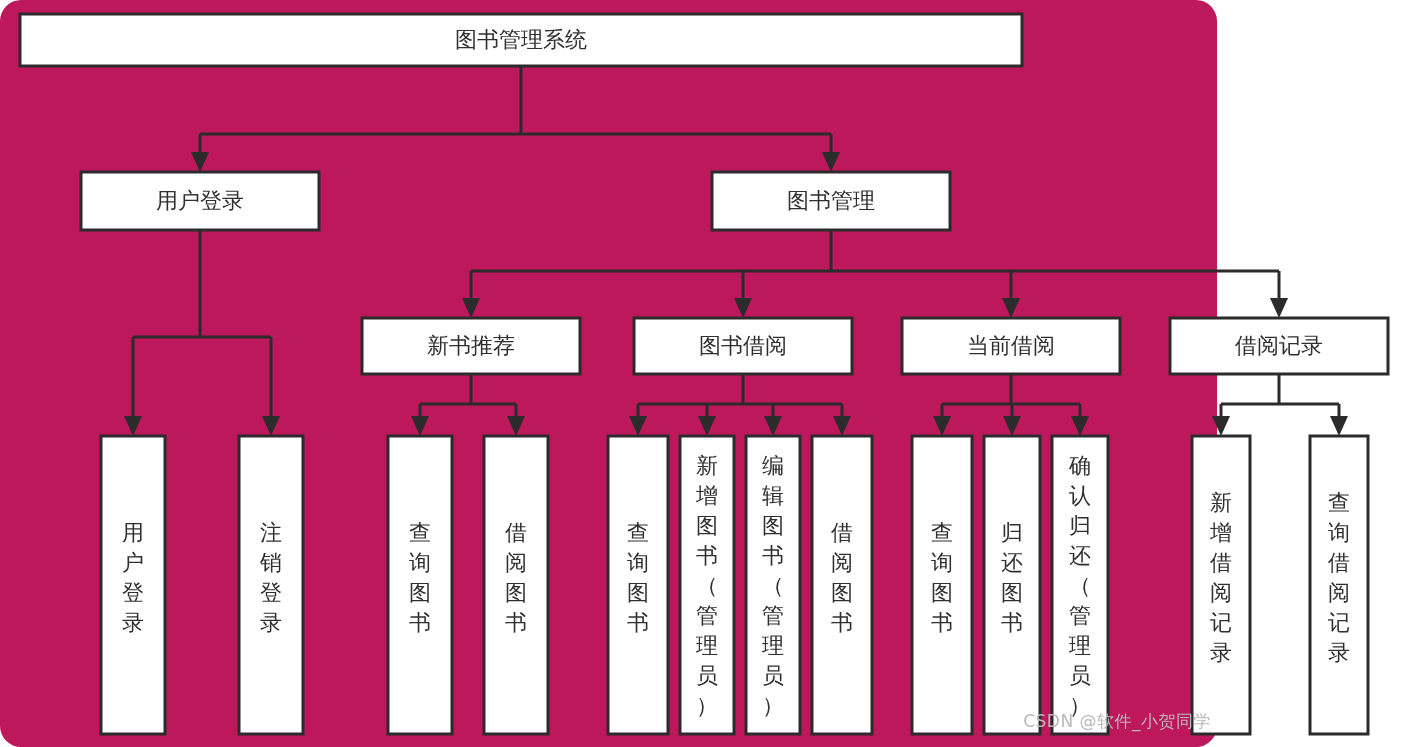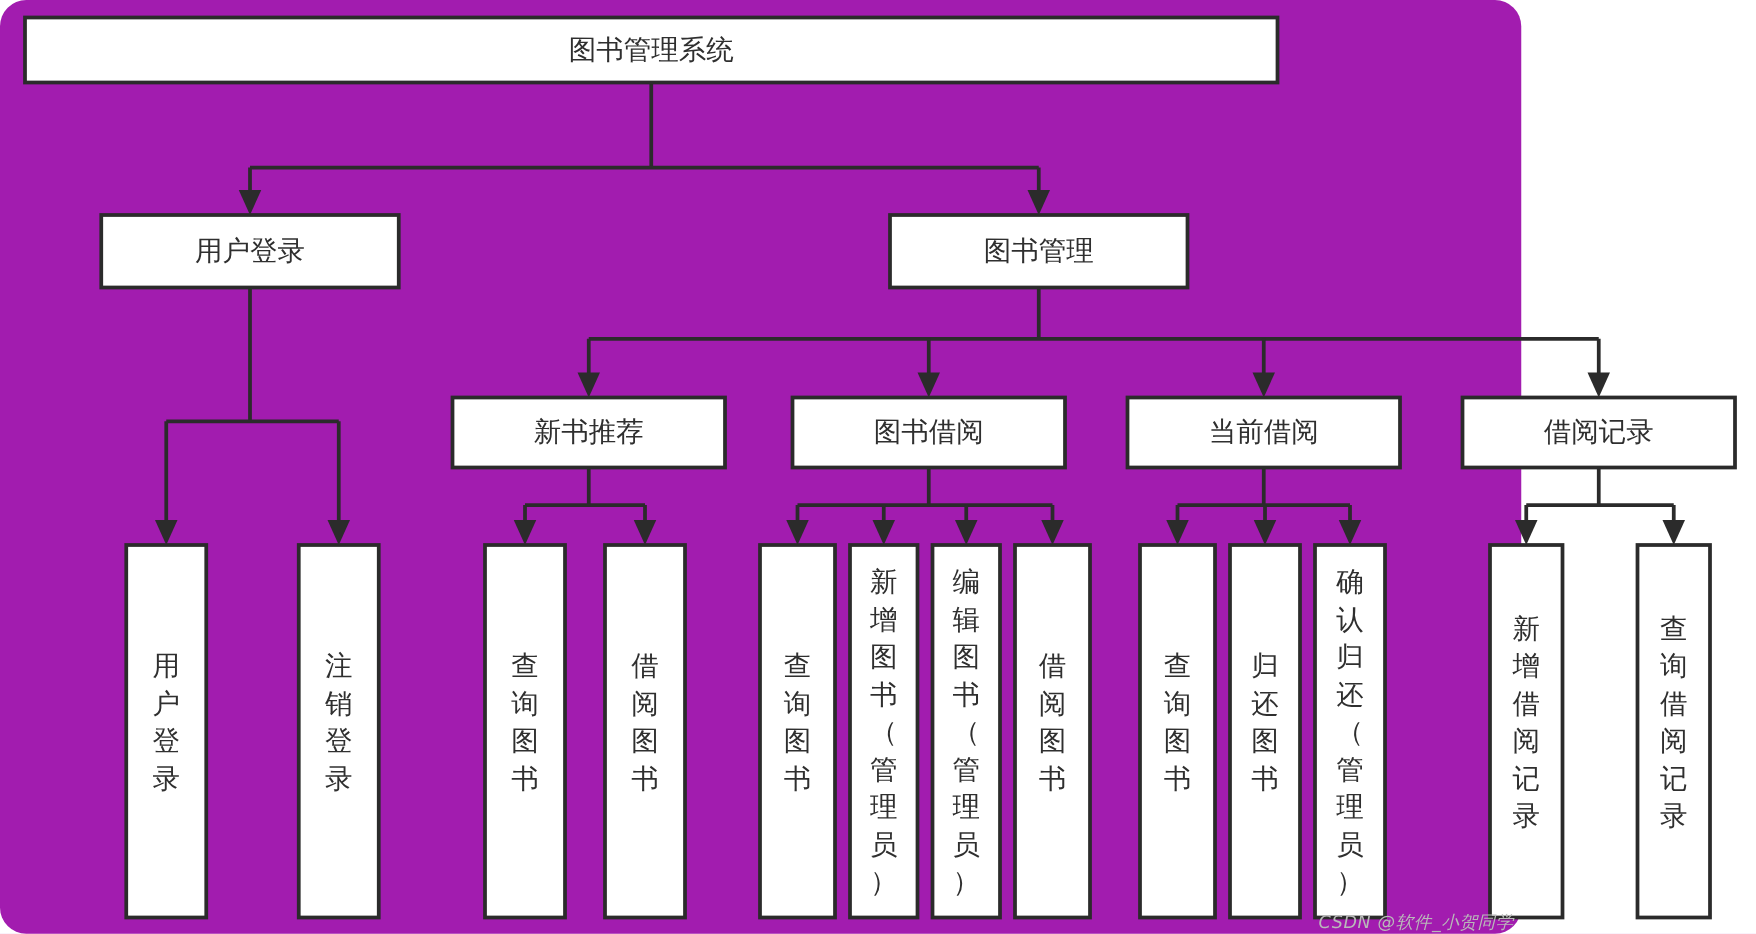--- a/index.html
+++ b/index.html
@@ -11,21 +11,21 @@
   body {
     width: 1405px;
     height: 747px;
     overflow: hidden;
     font-family: "DejaVu Sans", "Liberation Sans", sans-serif;
   }
   #diagram-root {
     position: relative;
     width: 1217px;
     height: 747px;
-    background: #a21caf;
+    background: #be185d;
     border-radius: 21px;
   }
   svg#diagram-svg {
     position: absolute;
     left: 0;
     top: 0;
     width: 1405px;
     height: 747px;
     display: block;
   }
@@ -54,28 +54,27 @@
     stroke-width: 3;
     fill: none;
   }
   .arrow-head {
     fill: #2b2b2b;
     stroke: none;
   }
   .watermark-text {
     position: absolute;
     right: 6px;
-    bottom: 0;
-    font-family: "DejaVu Sans", "Liberation Sans", sans-serif;
-    font-size: 14px;
+    bottom: 14px;
+    font-family: "DejaVu Sans", "Liberation Sans", sans-serif;
+    font-size: 17px;
     color: #b9b9b9;
     letter-spacing: 0.5px;
     user-select: none;
     pointer-events: none;
-    font-style: italic;
   }
 </style>
 </head>
 <body>
 
 <div id="diagram-root">
 
   <svg id="diagram-svg" viewBox="0 0 1405 747">
     <g id="connector-layer">
         <g>

